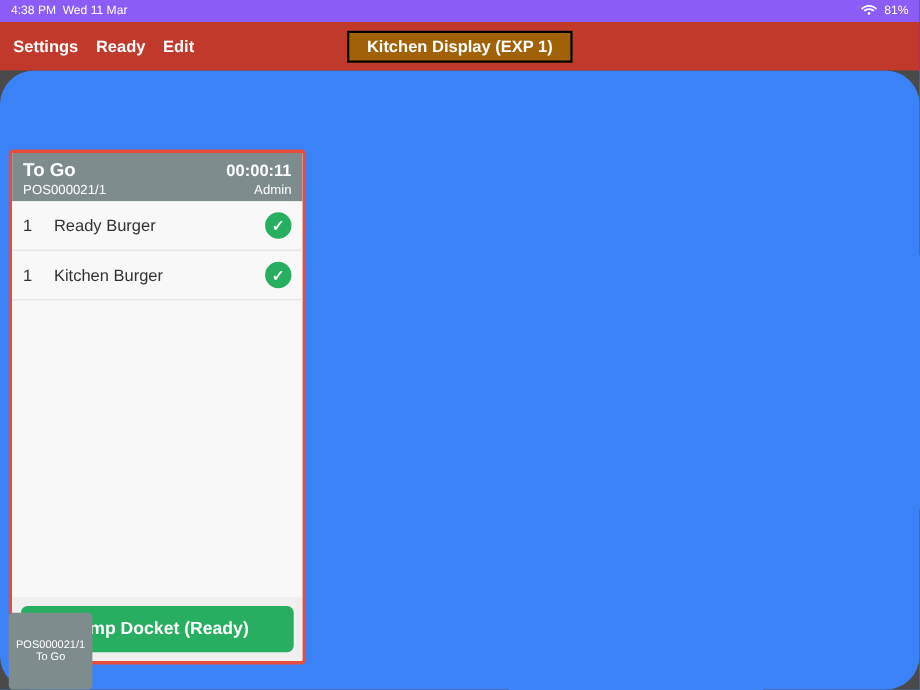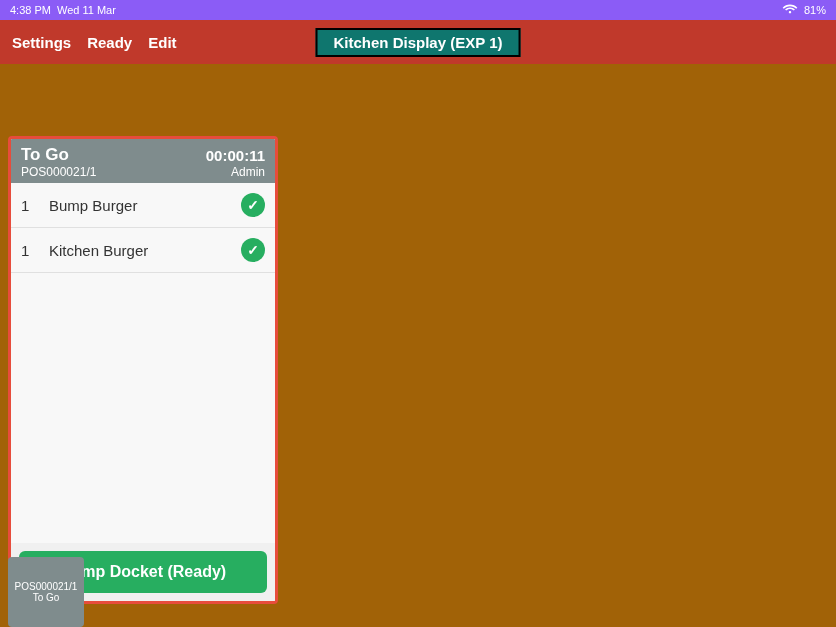--- a/index.html
+++ b/index.html
@@ -47,21 +47,21 @@
       font-weight: 700;
       cursor: pointer;
     }
     .nav-center {
       position: absolute;
       left: 50%;
       transform: translateX(-50%);
     }
     .nav-center-box {
       border: 2px solid #000;
-      background: #0f766e;
+      background: #a16207;
       padding: 4px 16px;
       color: #fff;
       font-size: 15px;
       font-weight: 600;
     }
     .nav-right {
       margin-left: auto;
       display: flex;
       gap: 20px;
       align-items: center;
@@ -70,22 +70,23 @@
       color: #fff;
       font-size: 15px;
       font-weight: 400;
       cursor: pointer;
     }
 
     
     #main {
       position: absolute;
       top: 64px; left: 0; right: 0; bottom: 0;
-      background: #a16207;
+      background: #3b82f6;
       padding: 8px;
+      border-radius: 31px;
     }
 
     
     #order-card {
       position: absolute;
       top: 72px;
       left: 8px;
       width: 270px;
       background: #f0f0f0;
       border: 3px solid #e74c3c;
@@ -253,21 +254,21 @@
       <div class="card-header-bottom">
         <span class="card-pos">POS000021/1</span>
         <span class="card-admin">Admin</span>
       </div>
     </div>
 
     <div class="card-items">
 
     <div class="card-item">
           <span class="item-qty">1</span>
-          <span class="item-name">Bump Burger</span>
+          <span class="item-name">Ready Burger</span>
           <div class="item-check"></div>
         </div>
         <div class="card-item">
           <span class="item-qty">1</span>
           <span class="item-name">Kitchen Burger</span>
           <div class="item-check"></div>
         </div>
       </div>
 
     <div class="card-footer">

